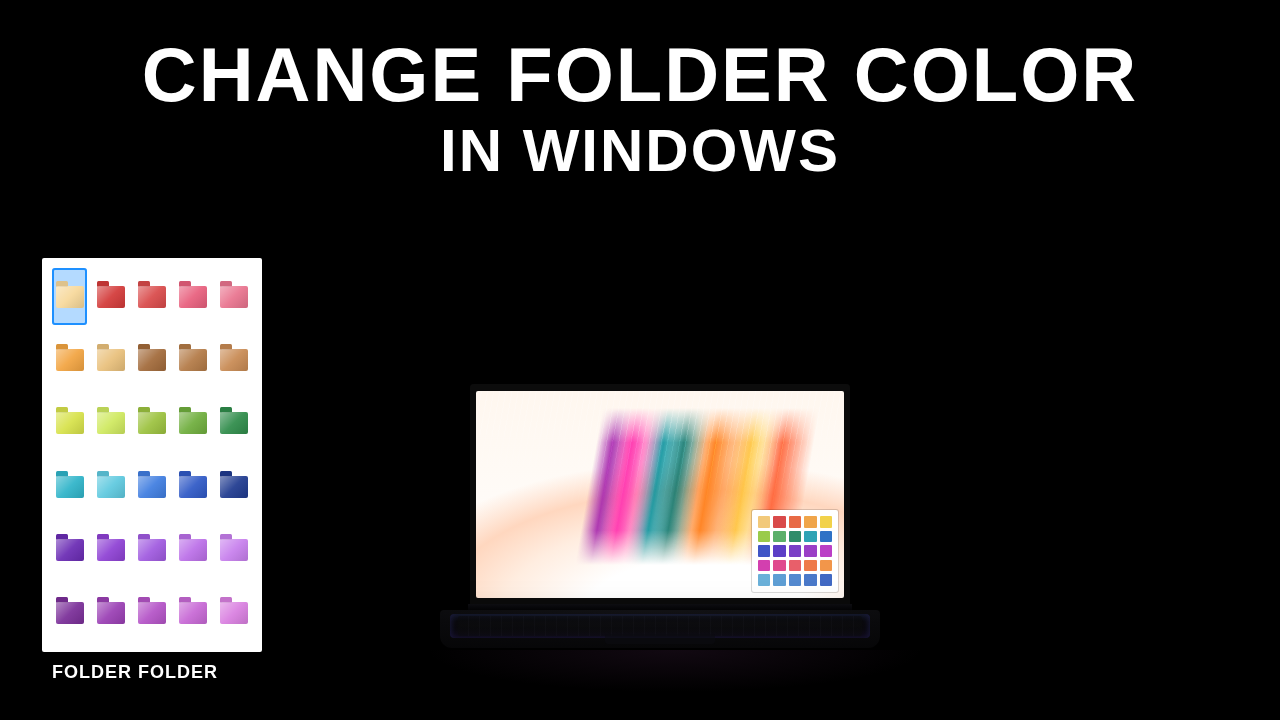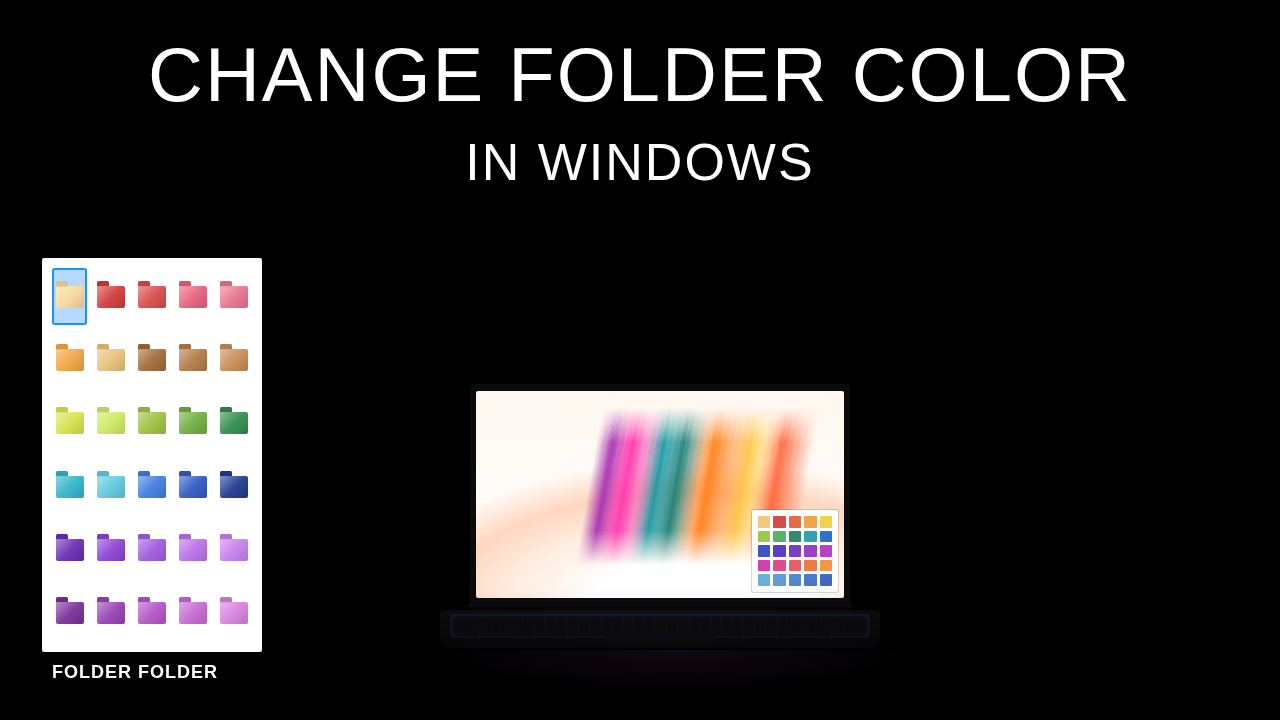--- a/index.html
+++ b/index.html
@@ -1,21 +1,21 @@
 <!DOCTYPE html>
 <html><head>
 <meta charset="utf-8">
 <style>
 html,body{margin:0;padding:0;width:1280px;height:720px;background:#000;overflow:hidden;font-family:Arial,Helvetica,sans-serif;color:#fff}
 .stage{position:relative;width:1280px;height:720px}
 
 
-.headline{position:absolute;left:50%;top:32px;transform:translateX(-50%);width:1100px;text-align:center;font-weight:400;letter-spacing:2px;line-height:1.12}
+.headline{position:absolute;left:50%;top:32px;transform:translateX(-50%);width:1100px;text-align:center;font-weight:700;letter-spacing:2px;line-height:1.12}
 .headline .l1{font-size:76px}
-.headline .l2{font-size:52px;margin-top:16px}
+.headline .l2{font-size:60px;margin-top:0}
 
 
 .palette{position:absolute;left:42px;top:258px;width:220px;height:394px;background:#fff;border-radius:2px;padding:10px;box-sizing:border-box}
 .palette-grid{width:100%;height:100%;display:grid;grid-template-columns:repeat(5,1fr);grid-template-rows:repeat(6,1fr);gap:6px}
 .swatch-cell{position:relative;display:flex;align-items:center;justify-content:center;border-radius:3px}
 .swatch-cell.selected{background:#1e90ff55;outline:2px solid #1e90ff;outline-offset:-2px}
 .folder-icon{position:relative;width:28px;height:22px;border-radius:2px}
 .folder-icon::before{content:"";position:absolute;left:0;top:-5px;width:12px;height:6px;border-radius:1.5px;background:inherit;filter:brightness(0.9)}
 .folder-icon::after{content:"";position:absolute;left:0;right:0;top:0;bottom:0;background:linear-gradient(135deg,rgba(255,255,255,.45) 0%,rgba(255,255,255,.07) 50%,rgba(0,0,0,.12) 100%);border-radius:2px}
 

